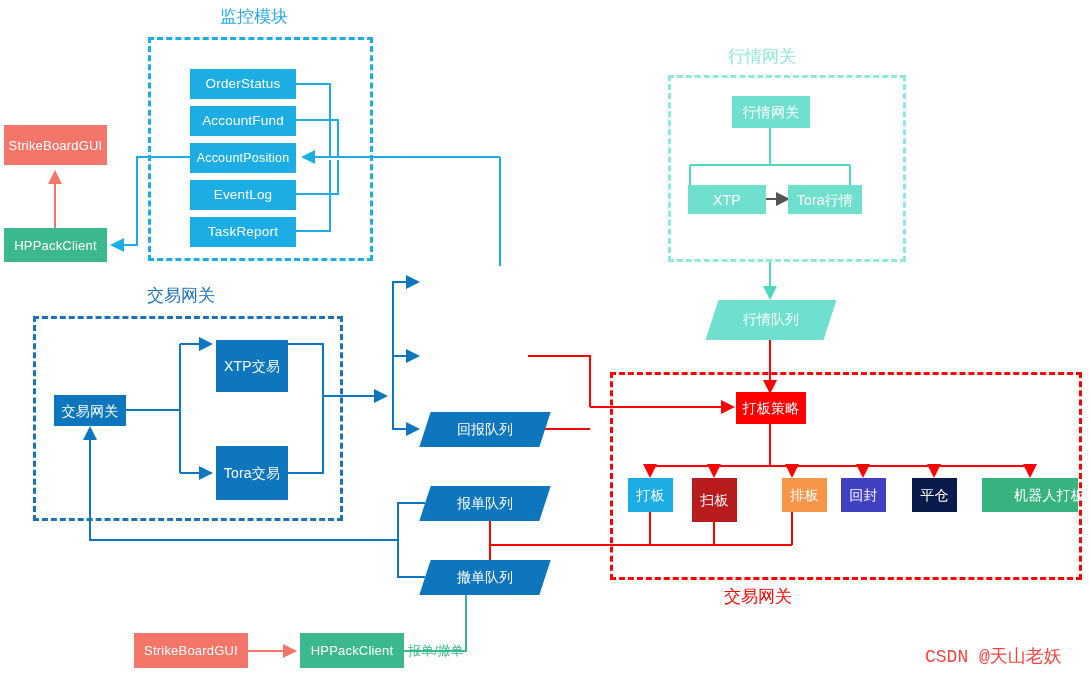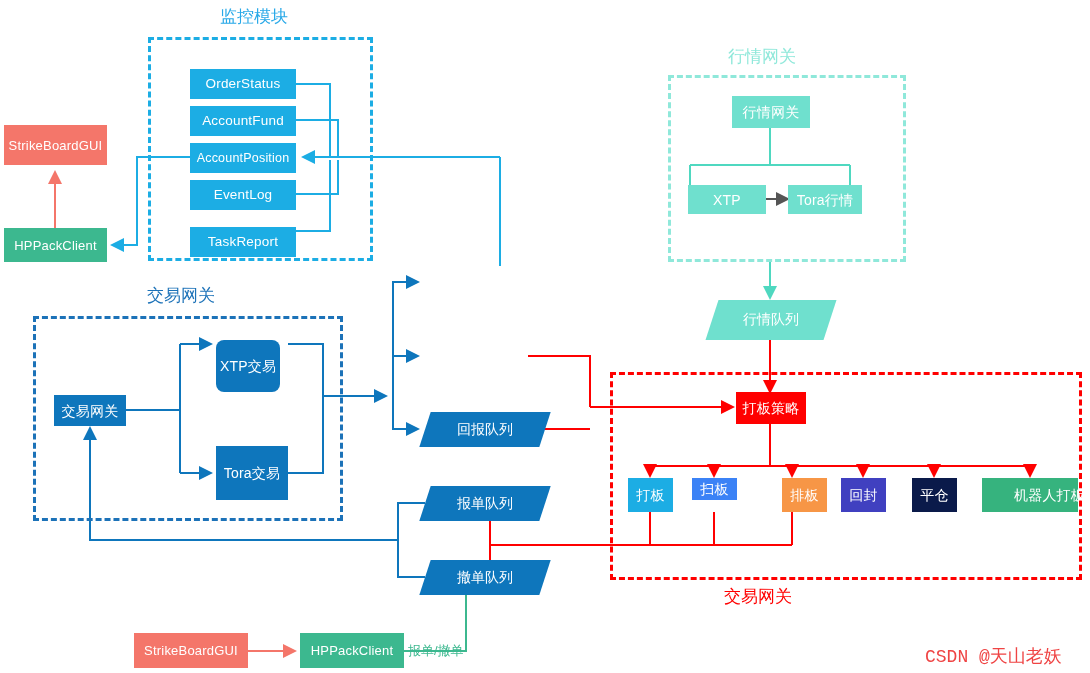--- a/index.html
+++ b/index.html
@@ -173,51 +173,51 @@
 
   <div class="grouplabel" style="left:220px;top:8px;color:#29A9E8;">监控模块</div>
   <div class="grouplabel" style="left:728px;top:48px;color:#8FE8DA;">行情网关</div>
   <div class="grouplabel" style="left:147px;top:287px;color:#1C72B8;">交易网关</div>
   <div class="grouplabel" style="left:724px;top:588px;color:#FF0000;">交易网关</div>
 
   <div class="node" style="left:190px;top:69px;width:106px;height:30px;background:#1CADE4;text-align:center;">OrderStatus</div>
   <div class="node" style="left:190px;top:106px;width:106px;height:30px;background:#1CADE4;">AccountFund</div>
   <div class="node" style="left:190px;top:143px;width:106px;height:30px;background:#1CADE4;font-size:12.5px;">AccountPosition</div>
   <div class="node" style="left:190px;top:180px;width:106px;height:30px;background:#1CADE4;">EventLog</div>
-  <div class="node" style="left:190px;top:217px;width:106px;height:30px;background:#1CADE4;margin-top:10px;">TaskReport</div>
+  <div class="node" style="left:190px;top:217px;width:106px;height:30px;background:#1CADE4;">TaskReport</div>
 
   <div class="node" style="left:4px;top:125px;width:103px;height:40px;background:#F4766A;font-size:13px;">StrikeBoardGUI</div>
   <div class="node" style="left:4px;top:228px;width:103px;height:34px;background:#3CB88F;font-size:13px;">HPPackClient</div>
 
   <div class="node cn" style="left:732px;top:96px;width:78px;height:32px;background:#6FE0CE;">行情网关</div>
   <div class="node cn" style="left:688px;top:185px;width:78px;height:29px;background:#6FE0CE;">XTP</div>
   <div class="node cn" style="left:788px;top:185px;width:74px;height:29px;background:#6FE0CE;">Tora行情</div>
 
   <div class="para" style="left:712px;top:300px;width:118px;height:40px;--pbg:#6FE0CE;">
     <span>行情队列</span>
   </div>
 
   <div class="node cn" style="left:54px;top:395px;width:72px;height:31px;background:#0E76BC;">交易网关</div>
-  <div class="node cn" style="left:216px;top:340px;width:64px;height:52px;background:#0E76BC;border-radius:8px;">XTP交易</div>
+  <div class="node cn" style="left:216px;top:340px;width:72px;height:52px;background:#0E76BC;">XTP交易</div>
   <div class="node cn" style="left:216px;top:446px;width:72px;height:54px;background:#0E76BC;">Tora交易</div>
 
   <div class="para" style="left:425px;top:412px;width:120px;height:35px;--pbg:#0E76BC;">
     <span>回报队列</span>
   </div>
   <div class="para" style="left:425px;top:486px;width:120px;height:35px;--pbg:#0E76BC;">
     <span>报单队列</span>
   </div>
   <div class="para" style="left:425px;top:560px;width:120px;height:35px;--pbg:#0E76BC;">
     <span>撤单队列</span>
   </div>
 
   <div class="node cn" style="left:736px;top:392px;width:70px;height:32px;background:#FF0000;">打板策略</div>
 
   <div class="node cn" style="left:628px;top:478px;width:45px;height:34px;background:#1CADE4;">打板</div>
-  <div class="node cn" style="left:692px;top:478px;width:45px;height:22px;background:#3b82f6;">扫板</div>
+  <div class="node cn" style="left:692px;top:478px;width:45px;height:44px;background:#b91c1c;">扫板</div>
   <div class="node cn" style="left:770px;top:478px;width:45px;height:34px;background:#F79646;margin-left:12px;">排板</div>
   <div class="node cn" style="left:841px;top:478px;width:45px;height:34px;background:#4040C0;">回封</div>
   <div class="node cn" style="left:912px;top:478px;width:45px;height:34px;background:#0A1A4A;">平仓</div>
   <div class="node cn" style="left:982px;top:478px;width:96px;height:34px;background:#36B37E;padding-left:39px;">机器人打板</div>
 
   <div class="node" style="left:134px;top:633px;width:114px;height:35px;background:#F4766A;font-size:13px;">StrikeBoardGUI</div>
   <div class="node" style="left:300px;top:633px;width:104px;height:35px;background:#3CB88F;font-size:13px;">HPPackClient</div>
   <div class="edgelabel" style="left:408px;top:644px;color:#3CB88F;">报单/撤单</div>
 
   <div class="watermark" style="left:925px;top:648px;">CSDN @天山老妖</div>

